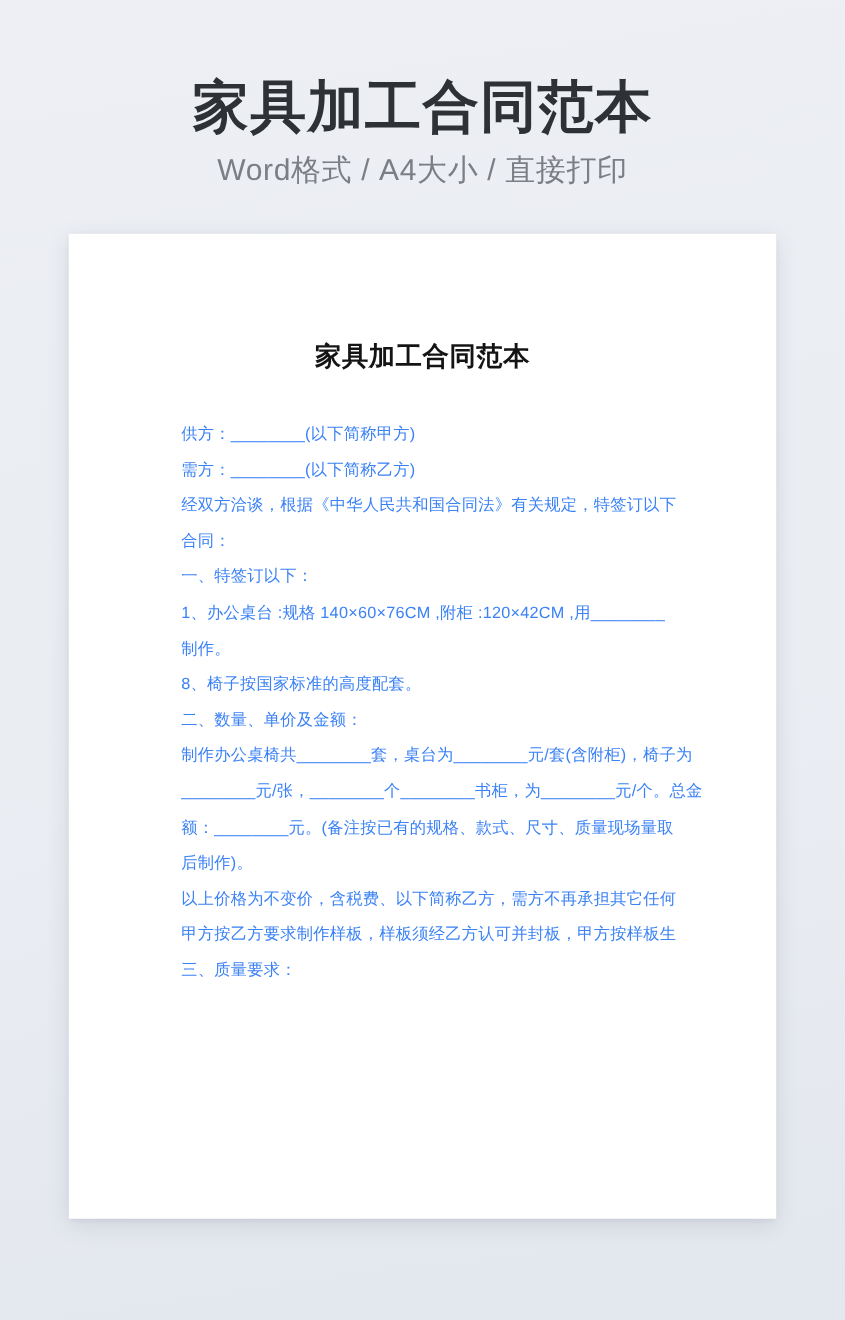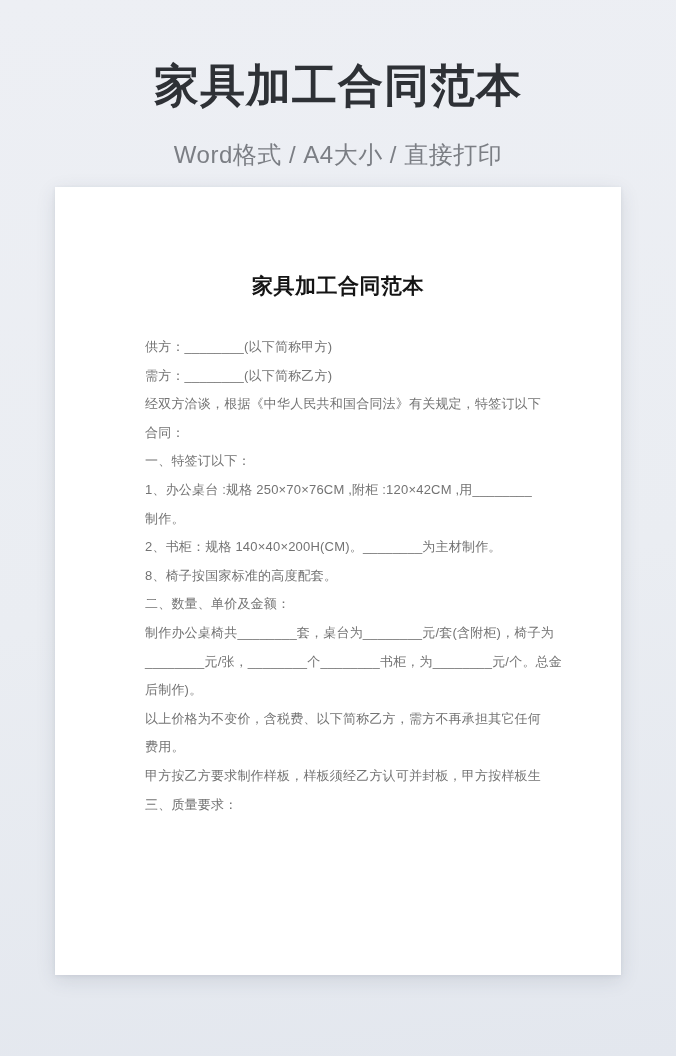--- a/index.html
+++ b/index.html
@@ -19,21 +19,21 @@
     text-align: center;
   }
   .hero-title {
     font-size: 45px;
     line-height: 56px;
     font-weight: bold;
     color: #2e3136;
     letter-spacing: 1px;
   }
   .hero-subtitle {
-    margin-top: 24px;
+    margin-top: 6px;
     font-size: 24px;
     line-height: 34px;
     color: #7b7e84;
     letter-spacing: 0.5px;
   }
   .page {
     position: absolute;
     left: 55px;
     top: 187px;
     width: 566px;
@@ -49,47 +49,46 @@
     font-weight: bold;
     color: #141414;
     letter-spacing: 0.5px;
   }
   .doc-body {
     margin: 35px 80px 0 90px;
   }
   .doc-line {
     font-size: 13px;
     line-height: 28.6px;
-    color: #737373;
+    color: #3b82f6;
     white-space: nowrap;
     letter-spacing: 0.2px;
   }
 </style>
 </head>
 <body>
 
 <div class="hero">
   <div class="hero-title">家具加工合同范本</div>
   <div class="hero-subtitle">Word格式 / A4大小 / 直接打印</div>
 </div>
 
 <div class="page">
   <div class="doc-title">家具加工合同范本</div>
   <div class="doc-body">
     <div class="doc-line">供方：________(以下简称甲方)</div>
     <div class="doc-line">需方：________(以下简称乙方)</div>
     <div class="doc-line">经双方洽谈，根据《中华人民共和国合同法》有关规定，特签订以下</div>
     <div class="doc-line">合同：</div>
     <div class="doc-line">一、特签订以下：</div>
-    <div class="doc-line">1、办公桌台 :规格 250×70×76CM ,附柜 :120×42CM ,用________</div>
+    <div class="doc-line">1、办公桌台 :规格 140×60×76CM ,附柜 :120×42CM ,用________</div>
     <div class="doc-line">制作。</div>
-    <div class="doc-line">2、书柜：规格 140×40×200H(CM)。________为主材制作。</div>
     <div class="doc-line">8、椅子按国家标准的高度配套。</div>
     <div class="doc-line">二、数量、单价及金额：</div>
     <div class="doc-line">制作办公桌椅共________套，桌台为________元/套(含附柜)，椅子为</div>
     <div class="doc-line">________元/张，________个________书柜，为________元/个。总金</div>
+    <div class="doc-line">额：________元。(备注按已有的规格、款式、尺寸、质量现场量取</div>
     <div class="doc-line">后制作)。</div>
     <div class="doc-line">以上价格为不变价，含税费、以下简称乙方，需方不再承担其它任何</div>
-    <div class="doc-line">费用。</div>
     <div class="doc-line">甲方按乙方要求制作样板，样板须经乙方认可并封板，甲方按样板生</div>
     <div class="doc-line">三、质量要求：</div>
   </div>
 </div>
 
 </body></html>

